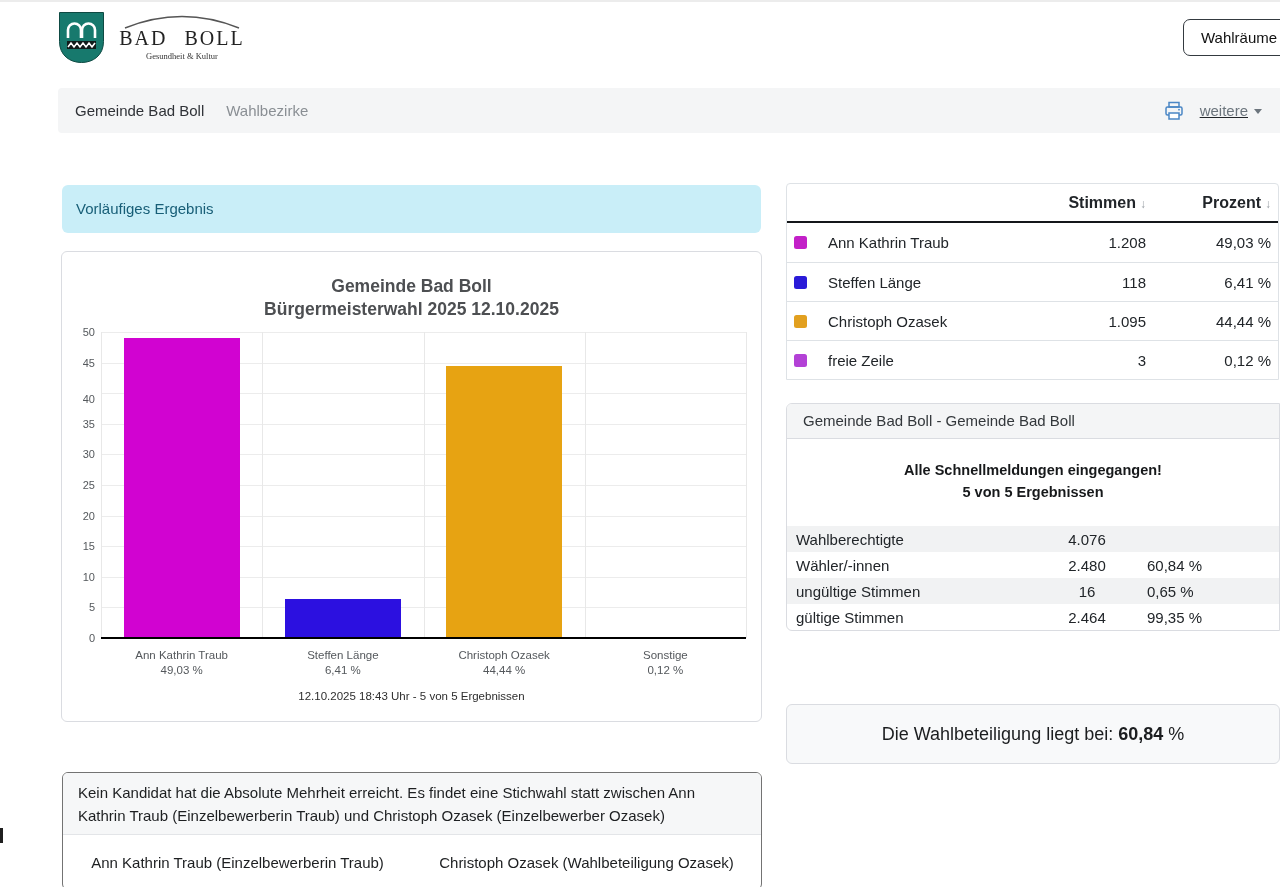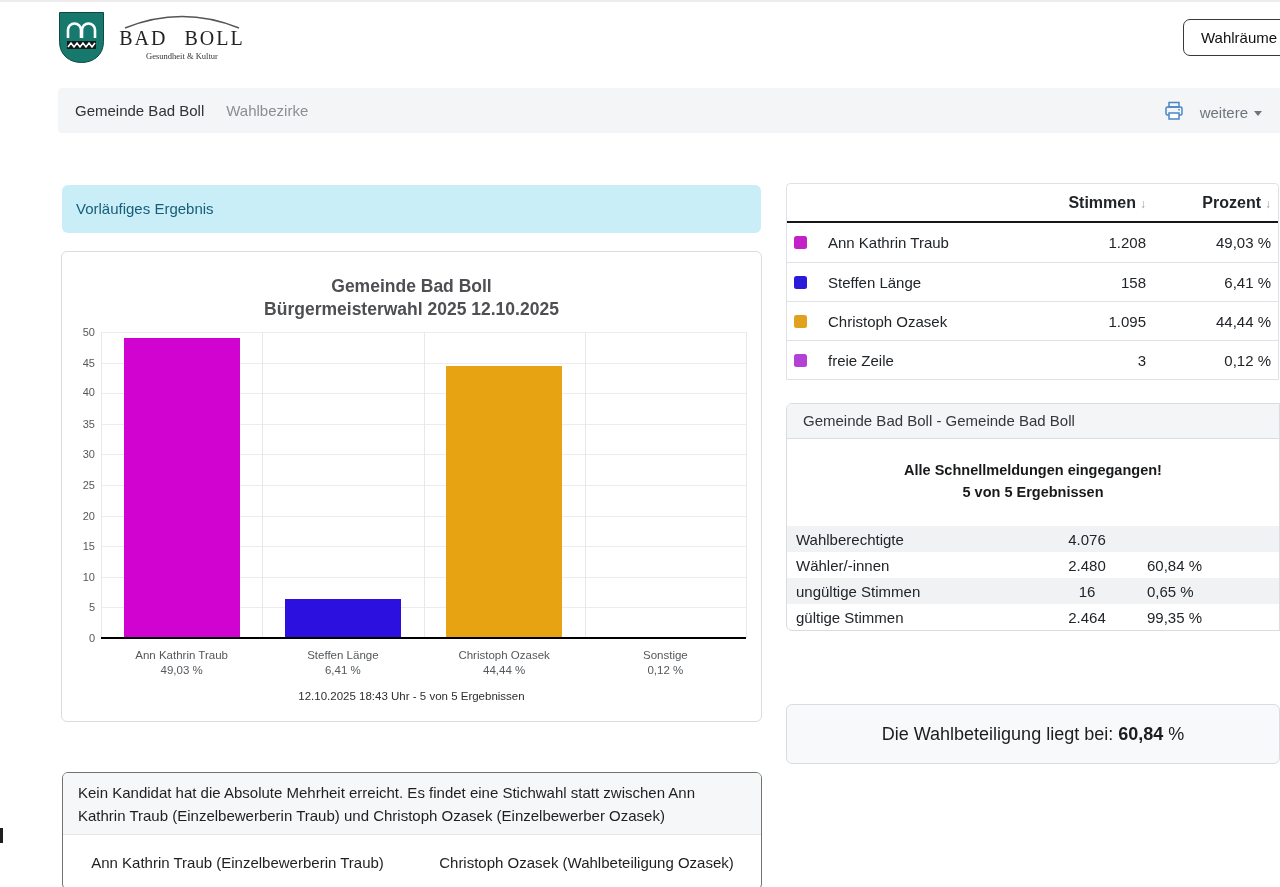--- a/index.html
+++ b/index.html
@@ -17,21 +17,21 @@
   .logo-sub { font-family:"Liberation Serif", serif; font-size:8.5px; color:#333; margin-top:1px; }
   .btn-outline { position:absolute; left:1183px; top:19px; height:37px; padding:0 17px;
     background:#fff; border:1.5px solid #343a40; border-radius:7px; font-size:15px; color:#111;
     font-family:"Liberation Sans", sans-serif; cursor:pointer; }
 
   
   .navbar { position:absolute; left:58px; top:88px; width:1222px; height:45px; background:#f4f5f6;
     border-radius:4px 0 0 4px; display:flex; align-items:center; }
   .nav-item { font-size:15px; margin-left:17px; color:#2f3237; text-decoration:none; cursor:pointer; }
   .nav-item.inactive { color:#8a8f94; margin-left:22px; }
-  .nav-right { position:absolute; right:18px; display:flex; align-items:flex-end; gap:16px; }
+  .nav-right { position:absolute; right:18px; display:flex; align-items:center; gap:16px;text-decoration:underline; }
   .print-ic { width:20px; height:20px; cursor:pointer; }
   .weitere { font-size:15px; color:#6c757d; display:flex; align-items:center; gap:6px; cursor:pointer; }
   .caret { width:0; height:0; border-left:4.5px solid transparent; border-right:4.5px solid transparent; border-top:5px solid #6c757d; margin-top:2px; }
 
   
   .banner { position:absolute; left:62px; top:185px; width:699px; height:48px; background:#c9eef8;
     border-radius:6px; line-height:48px; padding-left:14px; font-size:15px; color:#175e77; }
 
   
   .chart-card { position:absolute; left:61px; top:251px; width:701px; height:471px;
@@ -138,21 +138,21 @@
     <div class="chart-title">Bürgermeisterwahl 2025 12.10.2025</div>
     <div class="ylabels" id="ylabels">
         <div class="ylab" style="top: 300px;">0</div>
         <div class="ylab" style="top: 269.4px;">5</div>
         <div class="ylab" style="top: 238.8px;">10</div>
         <div class="ylab" style="top: 208.2px;">15</div>
         <div class="ylab" style="top: 177.6px;">20</div>
         <div class="ylab" style="top: 147px;">25</div>
         <div class="ylab" style="top: 116.4px;">30</div>
         <div class="ylab" style="top: 85.8px;">35</div>
-        <div class="ylab" style="top: 54px;">40</div>
+        <div class="ylab" style="top: 61px;">40</div>
         <div class="ylab" style="top: 24.6px;">45</div>
         <div class="ylab" style="top: -6px;">50</div>
       </div>
     <div class="plot" id="plot">
       <div class="baseline"></div>
     <div class="gridh" style="top: 275.4px;"></div>
         <div class="gridh" style="top: 244.8px;"></div>
         <div class="gridh" style="top: 214.2px;"></div>
         <div class="gridh" style="top: 183.6px;"></div>
         <div class="gridh" style="top: 153px;"></div>
@@ -210,21 +210,21 @@
     <div id="result-rows">
         <div class="rt-row">
           <div class="swatch" style="background: rgb(195, 32, 200);"></div>
           <div class="rt-name">Ann Kathrin Traub</div>
           <div class="col-st">1.208</div>
           <div class="col-pz">49,03 %</div>
         </div>
         <div class="rt-row">
           <div class="swatch" style="background: rgb(42, 27, 216);"></div>
           <div class="rt-name">Steffen Länge</div>
-          <div class="col-st">158</div>
+          <div class="col-st">118</div>
           <div class="col-pz">6,41 %</div>
         </div>
         <div class="rt-row">
           <div class="swatch" style="background: rgb(226, 160, 31);"></div>
           <div class="rt-name">Christoph Ozasek</div>
           <div class="col-st">1.095</div>
           <div class="col-pz">44,44 %</div>
         </div>
         <div class="rt-row">
           <div class="swatch" style="background: rgb(179, 65, 214);"></div>

